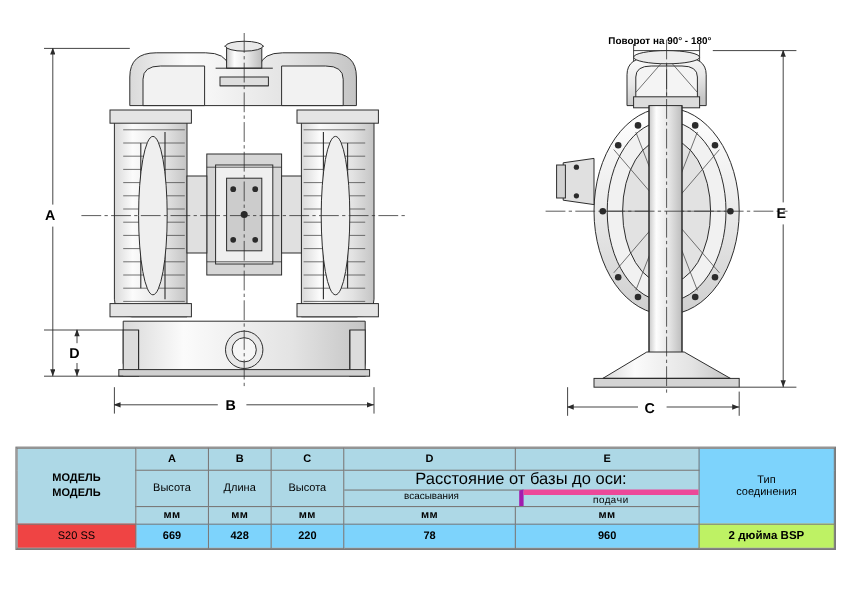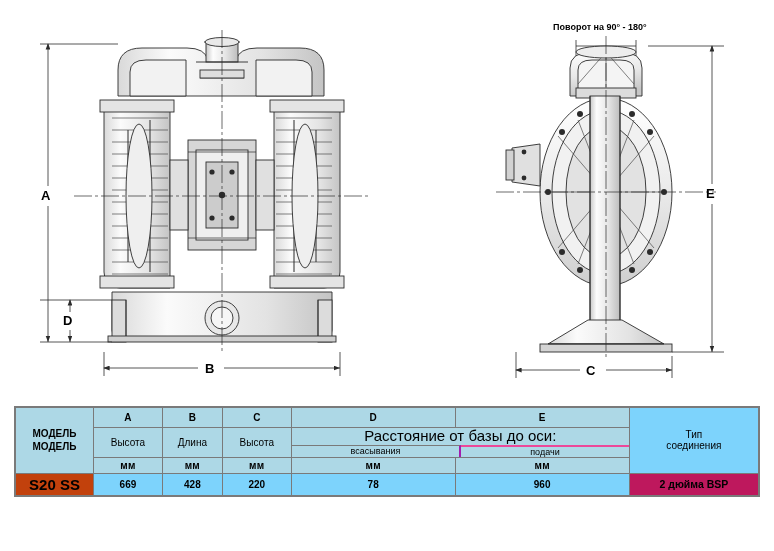--- a/index.html
+++ b/index.html
@@ -48,25 +48,25 @@
     border: 1px solid #7a7a7a;
     text-align: center;
     vertical-align: middle;
     padding: 1px 2px;
     font-size: 10px;
   }
   .hdr-blue { background: #add8e6; }
   .hdr-letter { font-size: 11px; font-weight: bold; height: 20px; }
   .hdr-name { font-size: 10.5px; height: 26px; }
   .hdr-unit { font-size: 7.5px; font-weight: bold; height: 16px; letter-spacing: .3px; }
-  .model-cell { font-size: 10px; font-weight: bold; line-height: 1.35; width: 78px; }
+  .model-cell { font-size: 10px; font-weight: bold; line-height: 1.35; width: 108px; }
   .val-row td { background: #7dd3fc; font-size: 11px; font-weight: bold; height: 22px; }
-  .val-row td.modelname { background: #c2410c; font-weight: bold; font-size: 15px; }
+  .val-row td.modelname { background: #ef4444; font-weight: normal; font-size: 10px; }
   .conn-cell { background: #7dd3fc; font-size: 10.5px; }
-  .val-row td.conn-val { background: #be185d; font-weight: bold; font-size: 10.5px; }
+  .val-row td.conn-val { background: #bef264; font-weight: bold; font-size: 10.5px; }
   .nowrap { white-space: nowrap; }
 </style>
 </head>
 <body>
 
 <div id="stage">
 
   <div class="draw">
 
     <svg width="774" height="400" viewBox="0 0 774 400">
@@ -315,21 +315,21 @@
     </svg>
 
     
     <div class="dimlabel" style="left:41px; top:188px;">A</div>
     <div class="dimlabel" style="left:63px; top:313px;">D</div>
     <div class="dimlabel" style="left:205px; top:361px;">B</div>
     <div class="dimlabel" style="left:706px; top:186px;">E</div>
     <div class="dimlabel" style="left:586px; top:363px;">C</div>
 
     
-    <div class="rotnote" style="left:553px; top:22px;">Поворот на 90° - 180°</div>
+    <div class="rotnote" style="left:553px; top:32px;">Поворот на 90° - 180°</div>
   </div>
 
   <div class="tablewrap">
     <table class="spec">
 
       <tbody>
           <tr>
         <td class="hdr-blue model-cell" rowspan="3">
           <div>МОДЕЛЬ</div>
           <div>МОДЕЛЬ</div>
@@ -345,22 +345,22 @@
         </td>
       </tr>
 
       <tr>
         <td class="hdr-blue hdr-name">Высота</td>
         <td class="hdr-blue hdr-name">Длина</td>
         <td class="hdr-blue hdr-name">Высота</td>
         <td class="hdr-blue hdr-name" colspan="2" style="padding:0;">
           <div style="font-size:15px; line-height:1.1;">Расстояние от базы до оси:</div>
           <div style="display:flex;">
-            <div style="flex:1; border-right:2px solid #a21caf; border-top:1px solid #7a7a7a; font-size:9px;">всасывания</div>
-            <div style="flex:1; border-top:2px solid #ec4899; font-size:9px;">подачи</div>
+            <div style="flex:1; border-right:4px solid #a21caf; border-top:1px solid #7a7a7a; font-size:9px;">всасывания</div>
+            <div style="flex:1; border-top:5px solid #ec4899; font-size:9px;font-family:Liberation Mono, monospace;">подачи</div>
           </div>
         </td>
       </tr>
 
       <tr>
         <td class="hdr-blue hdr-unit">мм</td>
         <td class="hdr-blue hdr-unit">мм</td>
         <td class="hdr-blue hdr-unit">мм</td>
         <td class="hdr-blue hdr-unit">мм</td>
         <td class="hdr-blue hdr-unit">мм</td>

